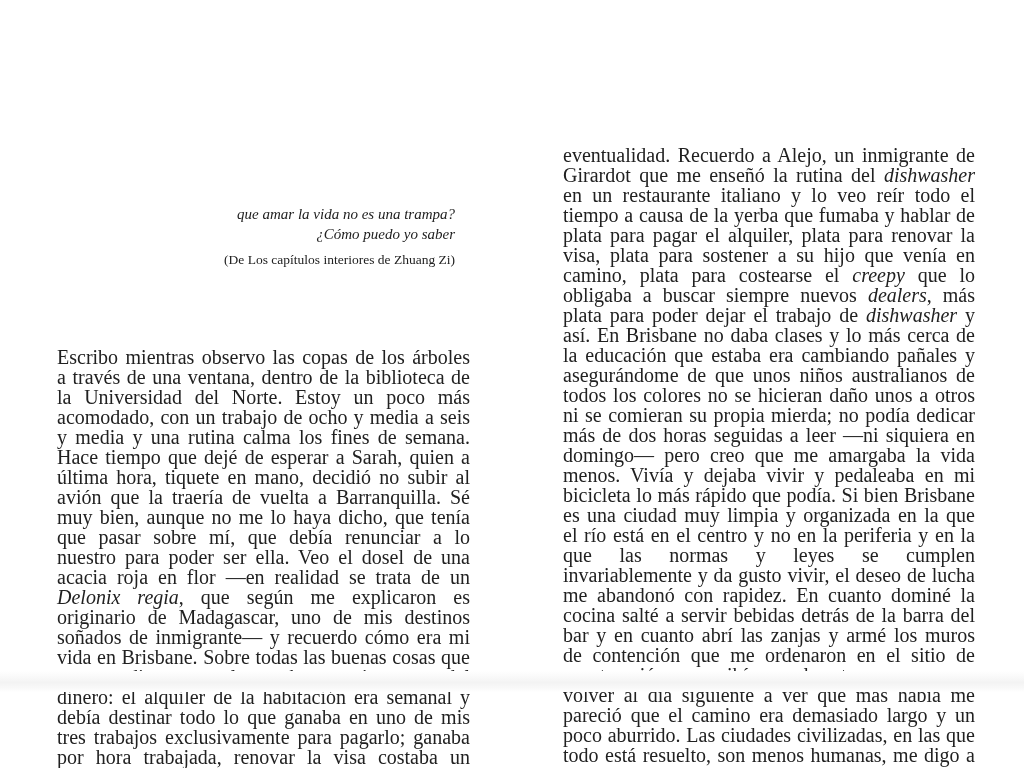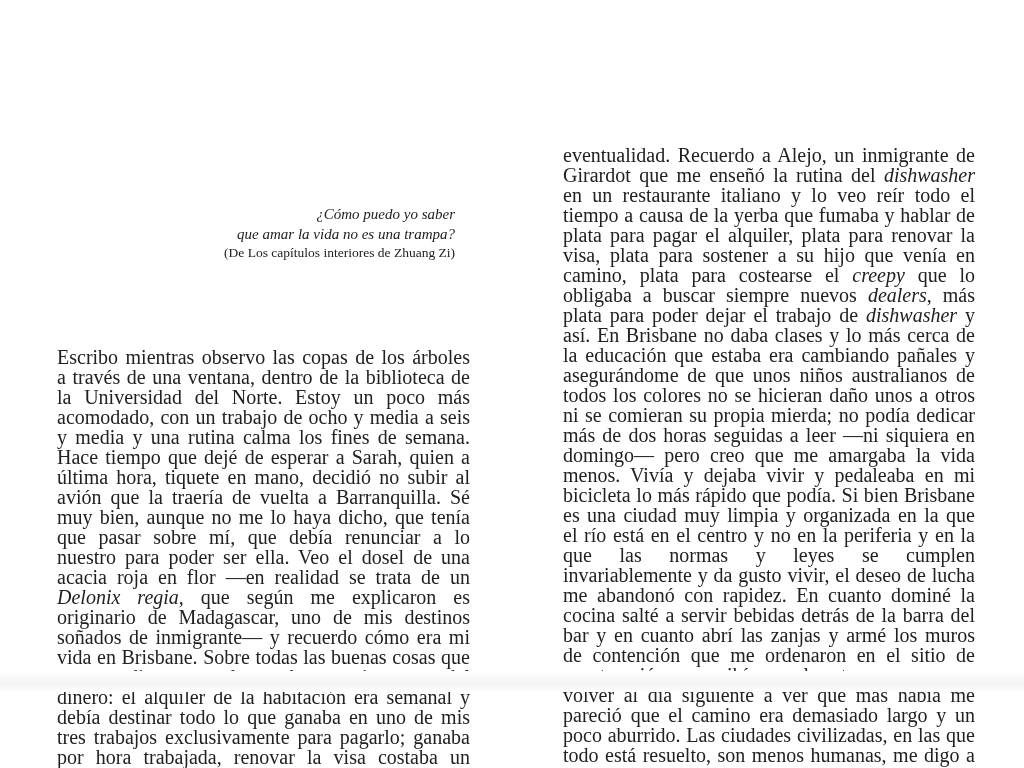--- a/index.html
+++ b/index.html
@@ -33,20 +33,21 @@
   }
   .epigraph-line {
     font-style: italic;
     font-size: 15px;
     line-height: 20px;
   }
   .epigraph-attribution {
     font-style: normal;
     font-size: 13.5px;
     line-height: 18px;
+    margin-top: 7px;
   }
 
   .body-text {
     position: absolute;
     left: 0;
     width: 100%;
     font-size: 20px;
     line-height: 20px;
     text-align: justify;
     text-align-last: justify;
@@ -73,22 +74,22 @@
       #ffffff 100%);
   }
 </style>
 </head>
 <body>
 
 <div class="viewer">
 
   <div class="page page-left">
     <div class="epigraph">
+      <div class="epigraph-line">que amar la vida no es una trampa?</div>
       <div class="epigraph-line">¿Cómo puedo yo saber</div>
-      <div class="epigraph-line">que amar la vida no es una trampa?</div>
       <div class="epigraph-attribution">(De Los capítulos interiores de Zhuang Zi)</div>
     </div>
     <div class="body-text"><span>Escribo mientras observo las copas de los árboles a través de una ventana, dentro de la biblioteca de la Universidad del Norte. Estoy un poco más acomodado, con un trabajo de ocho y media a seis y media y una rutina calma los fines de semana. Hace tiempo que dejé de esperar a Sarah, quien a última hora, tiquete en mano, decidió no subir al avión que la traería de vuelta a Barranquilla. Sé muy bien, aunque no me lo haya dicho, que tenía que pasar sobre mí, que debía renunciar a lo nuestro para poder ser ella. Veo el dosel de una acacia roja en flor —en realidad se trata de un </span><span class="it">Delonix regia</span><span>, que según me explicaron es originario de Madagascar, uno de mis destinos soñados de inmigrante— y recuerdo cómo era mi vida en Brisbane. Sobre todas las buenas cosas que me sucedieron veo la sombra omnipresente del dinero: el alquiler de la habitación era semanal y debía destinar todo lo que ganaba en uno de mis tres trabajos exclusivamente para pagarlo; ganaba por hora trabajada, renovar la visa costaba un dineral y debía guardar plata permanentemente para cualquier</span></div>
   </div>
 
   <div class="page page-right">
     <div class="body-text"><span>eventualidad. Recuerdo a Alejo, un inmigrante de Girardot que me enseñó la rutina del </span><span class="it">dishwasher</span><span> en un restaurante italiano y lo veo reír todo el tiempo a causa de la yerba que fumaba y hablar de plata para pagar el alquiler, plata para renovar la visa, plata para sostener a su hijo que venía en camino, plata para costearse el </span><span class="it">creepy</span><span> que lo obligaba a buscar siempre nuevos </span><span class="it">dealers</span><span>, más plata para poder dejar el trabajo de </span><span class="it">dishwasher</span><span> y así. En Brisbane no daba clases y lo más cerca de la educación que estaba era cambiando pañales y asegurándome de que unos niños australianos de todos los colores no se hicieran daño unos a otros ni se comieran su propia mierda; no podía dedicar más de dos horas seguidas a leer —ni siquiera en domingo— pero creo que me amargaba la vida menos. Vivía y dejaba vivir y pedaleaba en mi bicicleta lo más rápido que podía. Si bien Brisbane es una ciudad muy limpia y organizada en la que el río está en el centro y no en la periferia y en la que las normas y leyes se cumplen invariablemente y da gusto vivir, el deseo de lucha me abandonó con rapidez. En cuanto dominé la cocina salté a servir bebidas detrás de la barra del bar y en cuanto abrí las zanjas y armé los muros de contención que me ordenaron en el sitio de construcción y percibí que el resto era esperar y volver al día siguiente a ver qué más había me pareció que el camino era demasiado largo y un poco aburrido. Las ciudades civilizadas, en las que todo está resuelto, son menos humanas, me digo a veces para consolarme. ¿Acaso no es la contradicción uno de los rasgos que más nos caracterizan? Esas ciudades organizadas y limpias</span></div>
   </div>
 
   <div class="page-break-shadow"></div>

